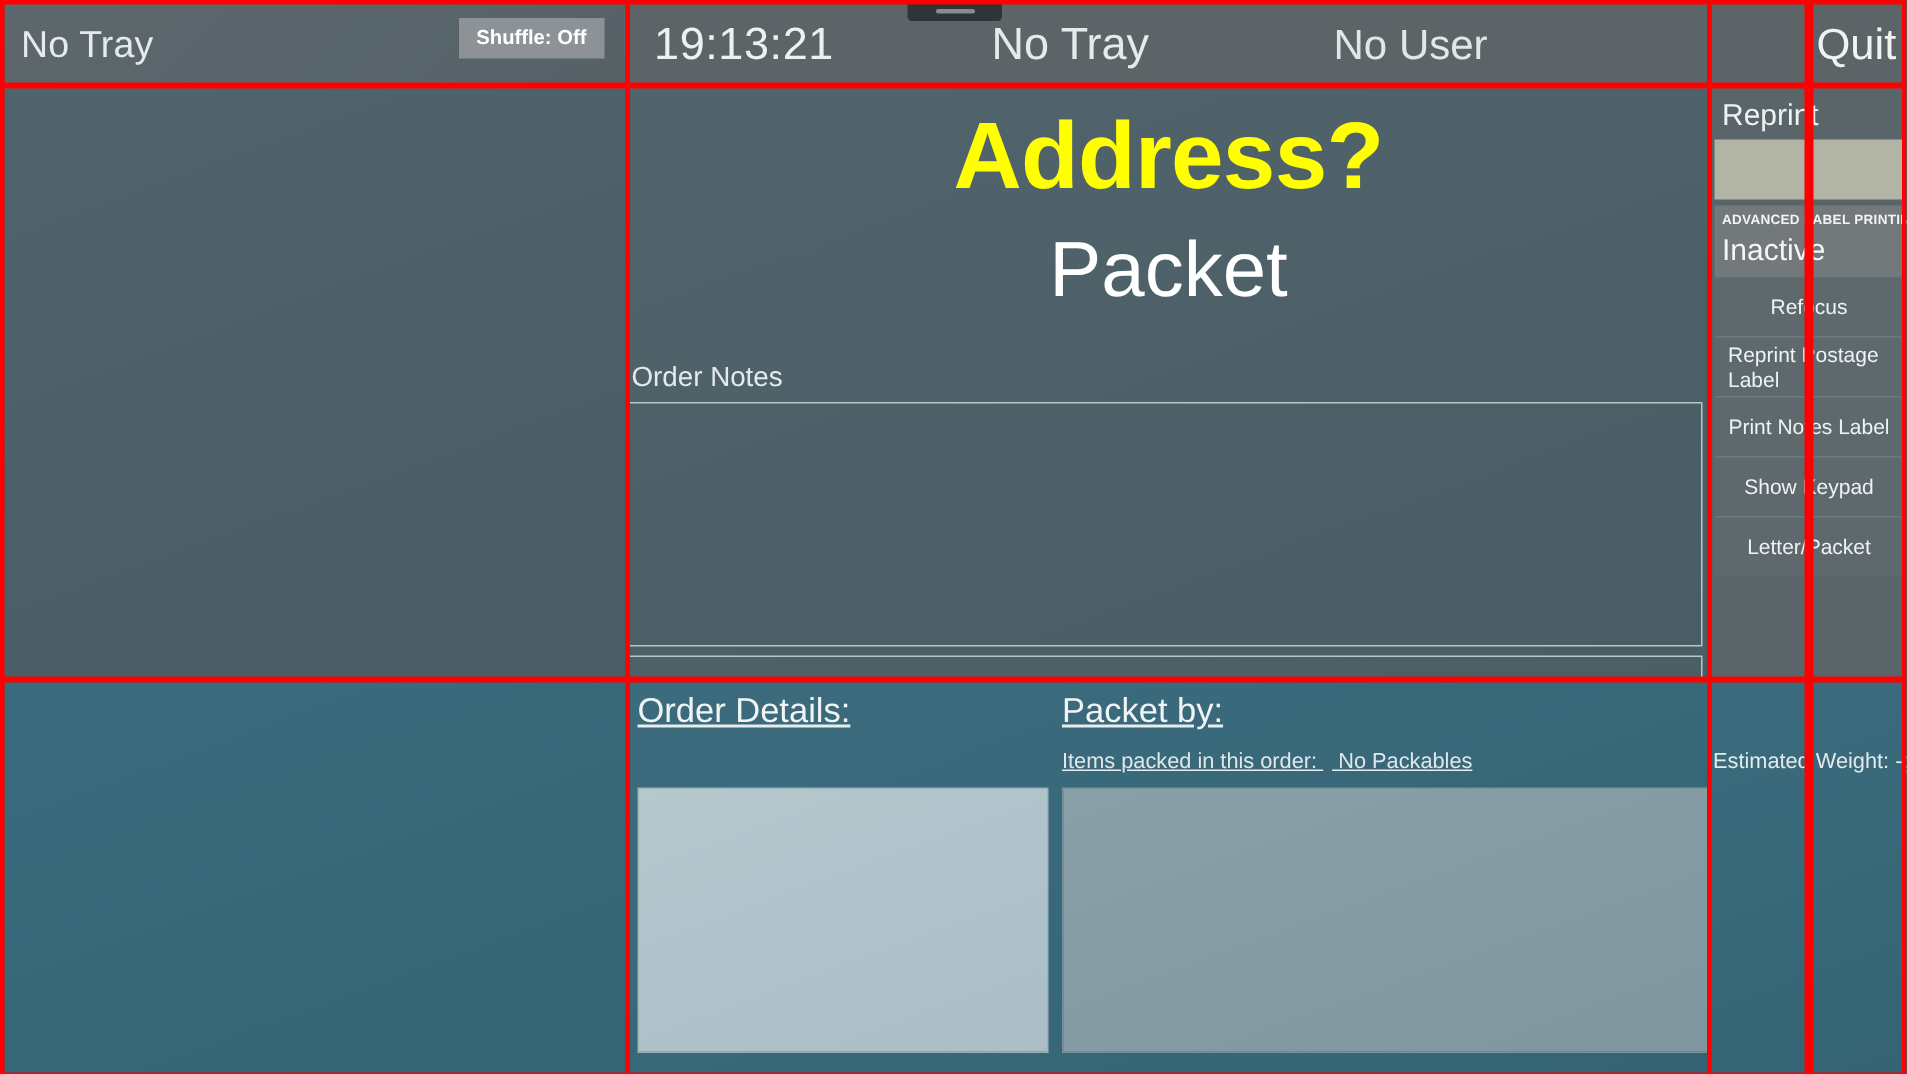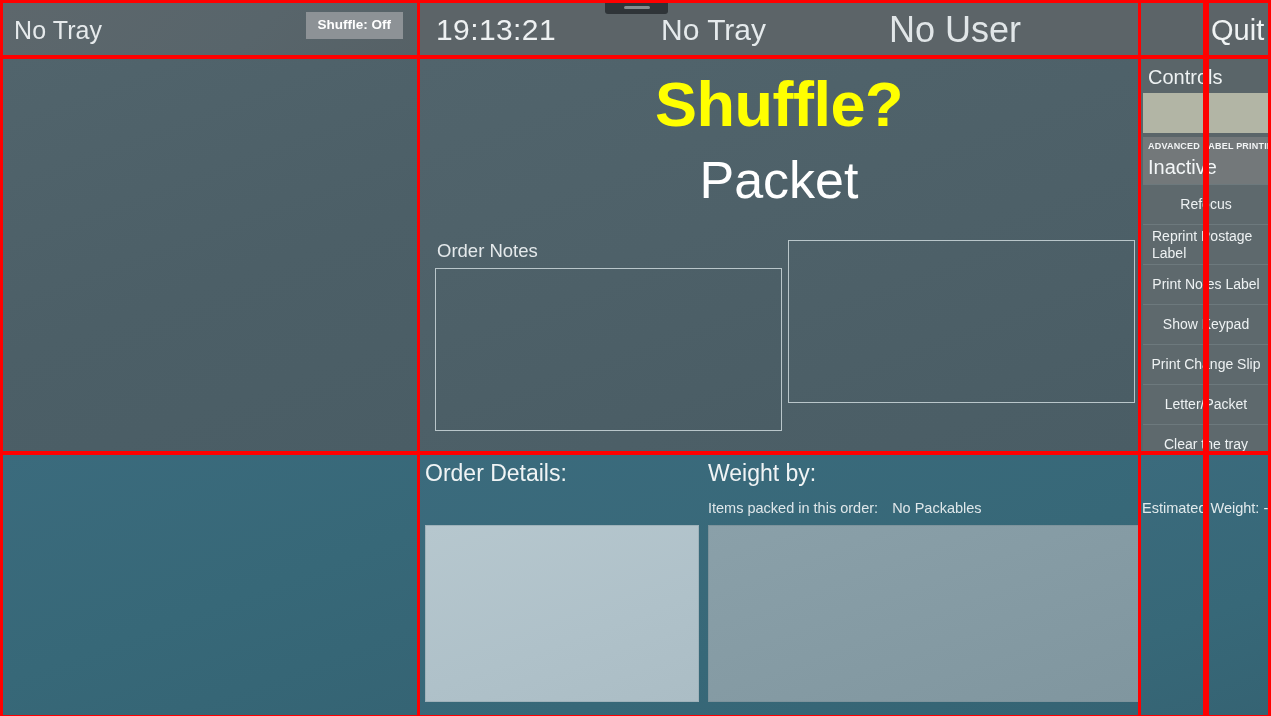--- a/index.html
+++ b/index.html
@@ -96,21 +96,21 @@
     margin-left: 19px;
     letter-spacing: .4px;
   }
   .hdr-tray {
     font-size: 30px;
     font-weight: 300;
     color: #e5eaec;
     margin-left: 105px;
   }
   .hdr-user {
-    font-size: 36px;
+    font-size: 28px;
     font-weight: 300;
     color: #e1e6e8;
     margin-left: 123px;
   }
   .hdr-spacer { flex: 1; }
   .hdr-blank {
     width: 68px;
     align-self: stretch;
   }
   .quit-btn {
@@ -170,25 +170,26 @@
     text-align: center;
     font-size: 52px;
     font-weight: 300;
     color: #ffffff;
     line-height: 1;
     margin-top: 18px;
   }
 
   .notes-row {
     position: absolute;
-    left: 18px;
+    left: 2px;
     top: 181px;
     right: 6px;
     display: flex;
     gap: 6px;
+    flex-direction: column;
   }
   .notes-col { flex: 1; }
   .notes-label {
     font-size: 18.5px;
     font-weight: 300;
     color: #e4e9eb;
     padding-left: 2px;
     margin-bottom: 6px;
   }
   .notes-box {
@@ -203,20 +204,21 @@
     position: absolute;
     left: 417px; top: 452px;
     width: 724px;
     height: 264px;
     background: linear-gradient(160deg, #3b6b7d 0%, #376878 60%, #356373 100%);
     box-sizing: border-box;
   }
   .bp-head {
     display: flex;
     padding-top: 10px;
+    text-decoration: underline;
   }
   .bp-col-a { width: 290px; padding-left: 8px; box-sizing: border-box; }
   .bp-col-b { flex: 1; padding-left: 1px; box-sizing: border-box; }
   .bp-title {
     font-size: 23px;
     font-weight: 300;
     color: #f0f4f5;
     line-height: 1;
   }
   .bp-sub {
@@ -366,74 +368,72 @@
       <div class="hdr-blank"></div>
       <div class="quit-btn">Quit</div>
     </div>
 
   </div>
 
   <div class="left-panel"></div>
   <div class="left-panel-lower"></div>
 
   <div class="center-panel">
-    <div class="title-main">Shuffle?</div>
+    <div class="title-main">Address?</div>
     <div class="title-sub">Packet</div>
 
     <div class="notes-row">
       <div class="notes-col">
         <div class="notes-label">Order Notes</div>
         <div class="notes-box"></div>
       </div>
       <div class="notes-col">
         <div class="notes-box"></div>
       </div>
     </div>
   </div>
 
   <div class="bottom-panel">
     <div class="bp-head">
       <div class="bp-col-a">
         <div class="bp-title">Order Details:</div>
       </div>
       <div class="bp-col-b">
-        <div class="bp-title">Weight by:</div>
+        <div class="bp-title">Packet by:</div>
         <div class="bp-sub">
           <span>Items packed in this order:</span>
           <span class="sep"></span>
           <span>No Packables</span>
         </div>
       </div>
     </div>
     <div class="bp-boxes">
       <div class="address-box"></div>
       <div class="packed-box"></div>
     </div>
   </div>
 
   <div class="controls">
-    <div class="controls-title">Controls</div>
+    <div class="controls-title">Reprint</div>
 
     <div class="swatch-row">
       <div class="swatch"></div>
       <div class="swatch"></div>
     </div>
 
     <div class="alp-block">
       <div class="alp-title">ADVANCED LABEL PRINTING</div>
       <div class="alp-state">Inactive</div>
     </div>
 
     <div class="ctrl-btn">Refocus</div>
     <div class="ctrl-btn two-line">Reprint Postage Label</div>
     <div class="ctrl-btn">Print Notes Label</div>
     <div class="ctrl-btn">Show Keypad</div>
-    <div class="ctrl-btn">Print Change Slip</div>
     <div class="ctrl-btn">Letter/Packet</div>
-    <div class="ctrl-btn">Clear the tray</div>
   </div>
 
   <div class="weight-panel">
     <div class="weight-text">Estimated Weight: -g</div>
   </div>
 
   <div class="ann" style="left:0px;   top:0px;   width:420px;  height:58px;"></div>
   <div class="ann" style="left:417px; top:0px;   width:724px;  height:58px;"></div>
   <div class="ann" style="left:1138px;top:0px;   width:68px;   height:58px;"></div>
   <div class="ann" style="left:1206px;top:0px;   width:65px;   height:58px;"></div>

